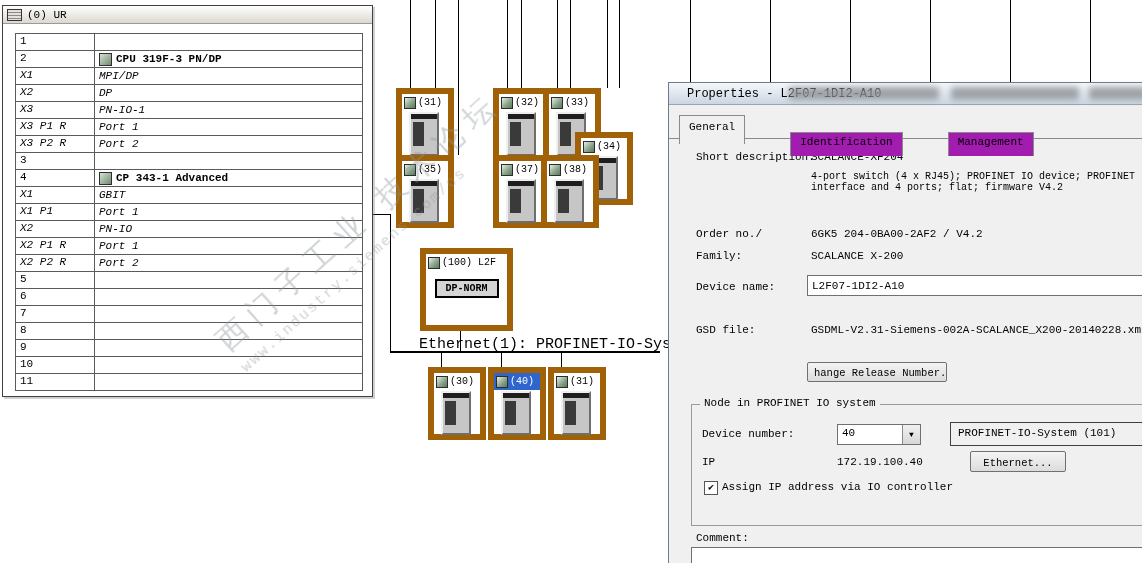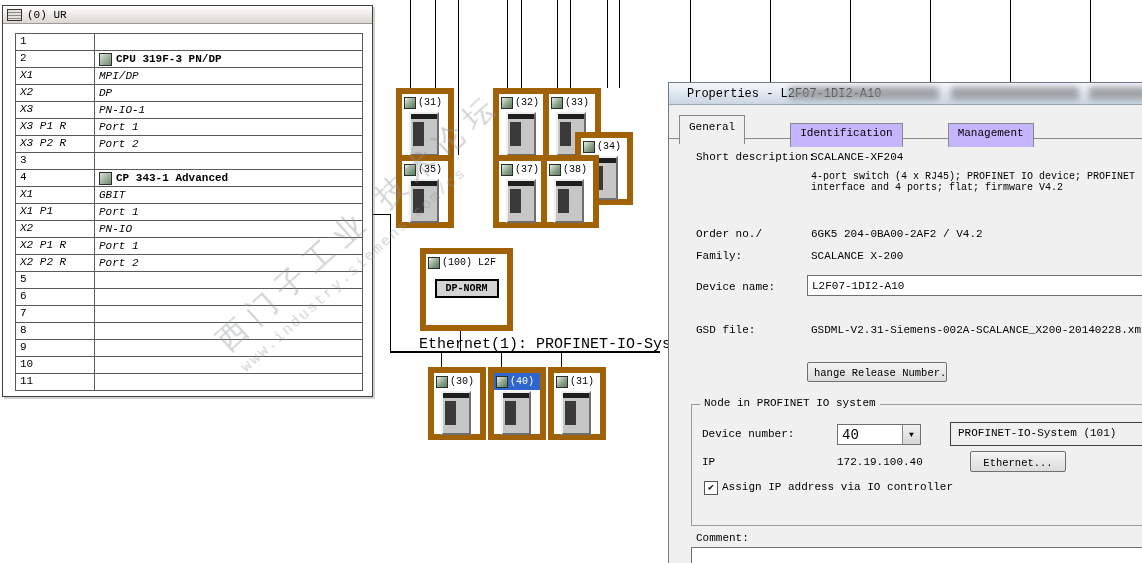--- a/index.html
+++ b/index.html
@@ -98,21 +98,21 @@
     border-bottom:1px solid #98a6b5; display:flex; align-items:center;
     padding-left:18px; font-size:12px;
   }
   .blur-blob {
     position:absolute; top:4px; height:13px; background:#8f9296;
     filter:blur(3px); opacity:.8; border-radius:2px;
   }
   .tabs { position:absolute; left:10px; top:32px; display:flex; height:24px; z-index:2;gap:44px; }
   .tab {
     height:20px; padding:3px 9px 0; border:1px solid #8a8a8a; border-bottom:none;
-    background:#c4b5fd; position:relative; top:8px; margin-right:1px; font-size:11px;
+    background:#a21caf; position:relative; top:17px; margin-right:1px; font-size:11px;
   }
   .tab.active { top:0; height:23px; background:#f0f0f0; z-index:3; padding-top:5px; }
   .tab-underline { position:absolute; left:0; right:0; top:55px; height:1px; background:#8a8a8a; z-index:1; }
 
   .fld { position:absolute; white-space:nowrap; }
   .desc-block { position:absolute; white-space:normal; font-size:10px; line-height:11px; }
   .text-input {
     position:absolute; background:#fff; border:1px solid #707070; font:11px "Liberation Mono",monospace;
     padding:2px 4px; box-sizing:border-box;
   }
@@ -125,21 +125,21 @@
     position:absolute; left:22px; top:321px; width:456px; height:120px;
     border:1px solid #9a9a9a;
   }
   .group-title {
     position:absolute; left:8px; top:-8px; background:#f0f0f0; padding:0 4px; font-size:11px;
   }
   .combo {
     position:absolute; left:145px; top:19px; width:84px; height:21px;
     border:1px solid #707070; background:#fff; box-sizing:border-box; display:flex;
   }
-  .combo-value { flex:1; padding:2px 4px; font-size:14px; }
+  .combo-value { flex:1; padding:2px 4px; font-size:11px; }
   .combo-btn {
     width:17px; background:linear-gradient(#f2f2f2,#d6d6d6); border-left:1px solid #8a8a8a;
     text-align:center; font-size:8px; padding-top:5px;
   }
   .io-box {
     position:absolute; left:258px; top:17px; width:200px; height:24px;
     border:1px solid #404040; box-sizing:border-box; padding:4px 0 0 7px; font-size:11px;
     white-space:nowrap;
   }
   .checkbox {

